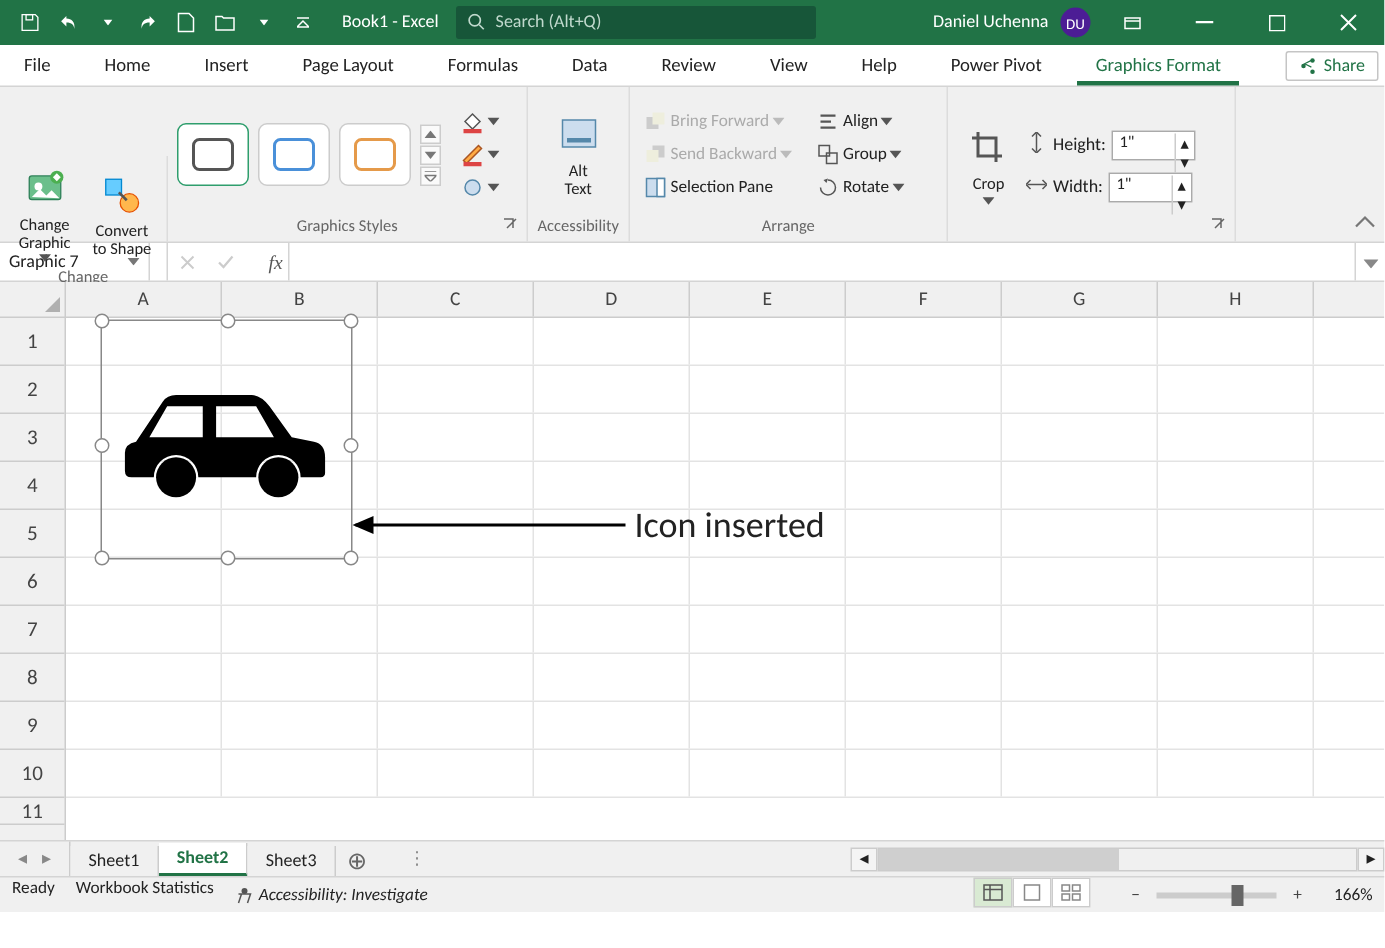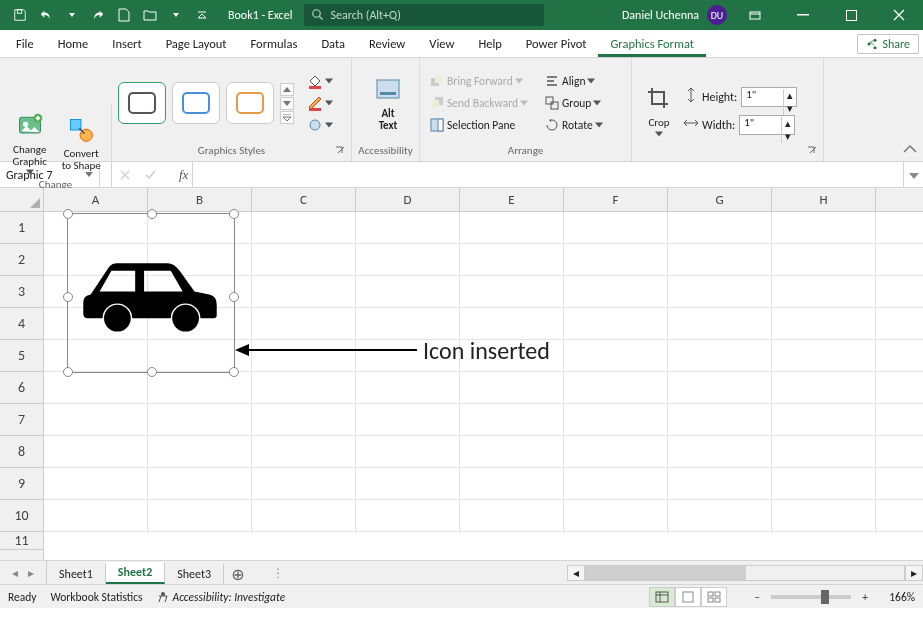--- a/index.html
+++ b/index.html
@@ -13,21 +13,21 @@
 .doc-title { margin-left:14px; font-size:12px; }
 .search-box { margin-left:12px; width:240px; height:22px; background:#175639; display:flex; align-items:center; padding:0 8px; border-radius:2px; gap:6px; }
 .search-box svg { fill:#c0d9cd; flex-shrink:0; }
 .user-area { margin-left:auto; display:flex; align-items:center; padding-right:4px; gap:8px; }
 .user-name { font-size:12px; }
 .user-avatar { width:20px; height:20px; border-radius:50%; background:#4c1d95; color:#fff; display:flex; align-items:center; justify-content:center; font-size:10px; }
 .win-btn { width:40px; height:30px; display:flex; align-items:center; justify-content:center; cursor:pointer; }
 .win-btn svg { fill:#fff; }
 
 
-.ribbon-tabs { height:28px; background:#fff; border-bottom:1px solid #d4d4d4; display:flex; align-items:flex-end; padding:0 4px; gap:0; }
+.ribbon-tabs { height:28px; background:#fff; border-bottom:1px solid #d4d4d4; display:flex; align-items:flex-end; padding:0 4px; gap:12px; }
 .rtab { padding:4px 12px 6px; font-size:12.5px; cursor:pointer; color:#222; }
 .rtab.active { color:#217346; border-bottom:3px solid #217346; padding-bottom:3px; font-weight:400; }
 .share-btn { margin-left:auto; display:flex; align-items:center; gap:4px; border:1px solid #c5c5c5; padding:2px 8px; margin-bottom:3px; border-radius:2px; cursor:pointer; color:#217346; }
 .share-btn svg{ fill:#217346; }
 
 
 .ribbon { height:104px; background:#f0f0f0; border-bottom:1px solid #d4d4d4; display:flex; align-items:stretch; position:relative; }
 .ribbon-group { border-right:1px solid #dcdcdc; padding:4px 6px 2px; display:flex; flex-direction:column; position:relative; }
 .group-body { flex:1; display:flex; align-items:center; gap:4px; }
 .group-label { text-align:center; font-size:11px; color:#666; padding-bottom:2px; position:relative; }
@@ -88,21 +88,21 @@
 .sheet-tabs{ display:flex; align-items:flex-end; height:100%; border-left:1px solid #ccc;}
 .stab{ padding:3px 12px; border-right:1px solid #ccc;background:#f0f0f0; cursor:pointer; font-size:12px;}
 .stab.active{ background:#fff; border-bottom:2px solid #217346; color:#217346; font-weight:600;}
 .add-sheet{ width:28px; display:flex; align-items:center; justify-content:center; color:#666; cursor:pointer; font-size:16px;}
 .hscroll{ margin-left:auto; display:flex; align-items:center; height:100%; }
 .hscroll-track{ width:320px; height:16px; background:#f0f0f0; border:1px solid #ccc; position:relative;}
 .hscroll-thumb{ position:absolute; left:0; top:0; bottom:0; width:160px; background:#cfcfcf;}
 .hscroll-btn{ width:18px; height:16px; border:1px solid #ccc; background:#f4f4f4; display:flex; align-items:center; justify-content:center; cursor:pointer;}
 
 
-.statusbar{ height:24px; background:#f0f0f0; border-top:1px solid #d4d4d4; display:flex; align-items:center; padding:0 8px; gap:14px; font-size:11.5px;}
+.statusbar{ height:24px; background:#f0f0f0; border-top:1px solid #d4d4d4; display:flex; padding:0 8px; gap:14px; font-size:11.5px;}
 .view-btns{ margin-left:auto; display:flex; gap:0;}
 .view-btn{ width:26px; height:20px; border:1px solid #ccc; background:#fff; display:flex; align-items:center; justify-content:center; cursor:pointer;}
 .view-btn.active{ background:#d9ead3;}
 .zoom{ display:flex; align-items:center; gap:6px; margin-left:8px;}
 .zoom-track{ width:80px; height:4px; background:#ccc; position:relative;}
 .zoom-thumb{ width:8px; height:14px; background:#666; position:absolute; top:-5px; left:50px;}
 .zoom-btn{ width:16px; height:16px; display:flex; align-items:center; justify-content:center; cursor:pointer; color:#444;}
 </style>
 </head>
 <body>
@@ -315,21 +315,21 @@
           </div>
       </div>
     </div>
     <div class="group-label">Graphics Styles</div>
     <div class="launcher"><svg width="10" height="10">
           <path d="M1 1h6v6M3 7l6-6" stroke="#666" fill="none"></path>
         </svg></div>
   </div>
 
   <div class="ribbon-group" style="width:68px;">
-    <div class="group-body" style="justify-content:flex-end;font-weight:bold;">
+    <div class="group-body" style="justify-content:center;">
       <div class="big-btn" style="width:50px;">
         <div class="ico">
             <svg width="28" height="28">
               <rect x="3" y="4" width="22" height="18" fill="#cde" stroke="#58a"></rect>
               <rect x="6" y="16" width="16" height="3" fill="#58a"></rect>
             </svg>
           </div>
         <div class="lbl" style="white-space:pre-line;">Alt
 Text</div>
       </div>

